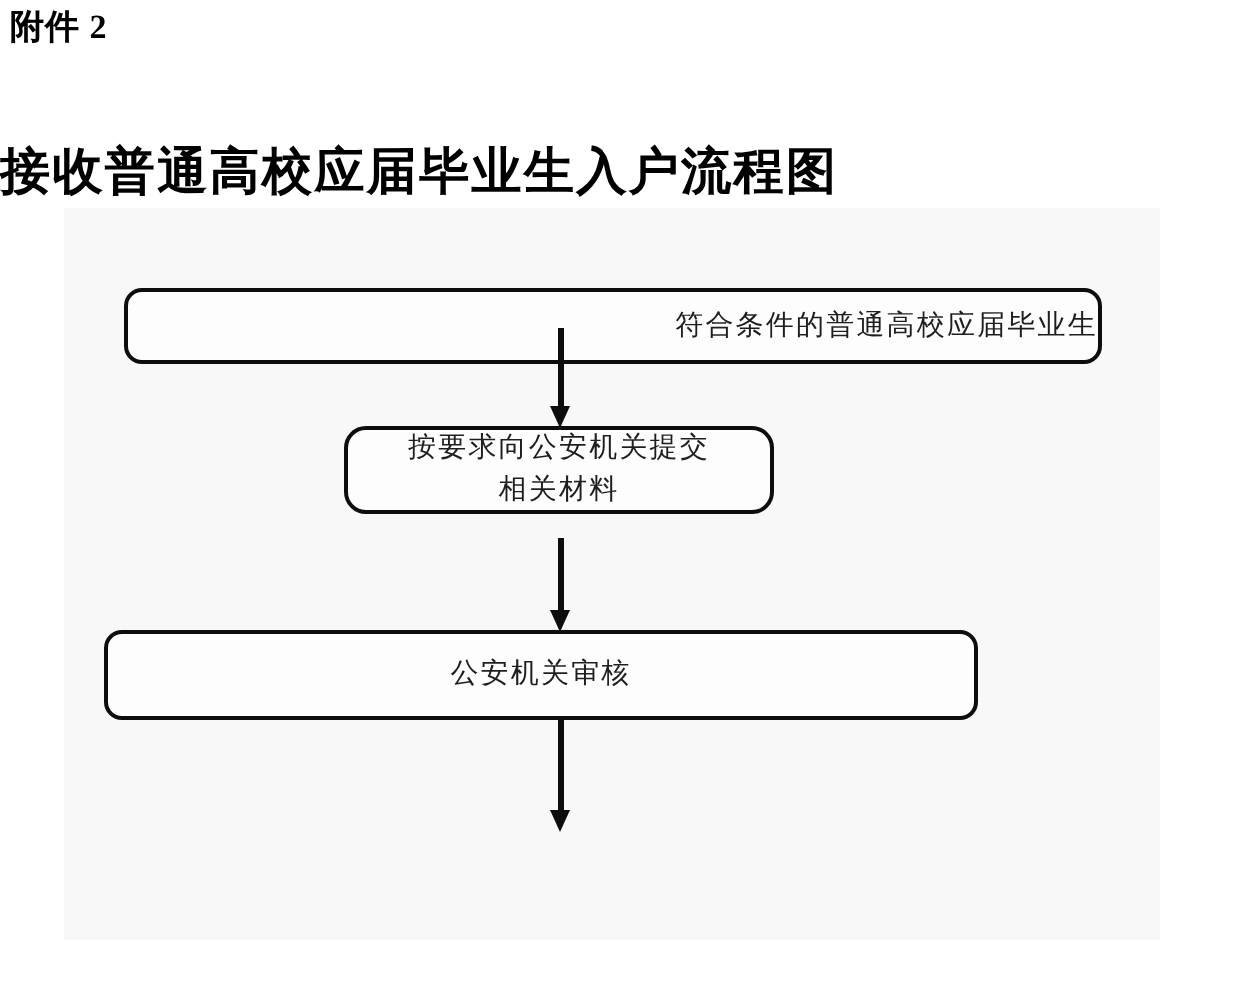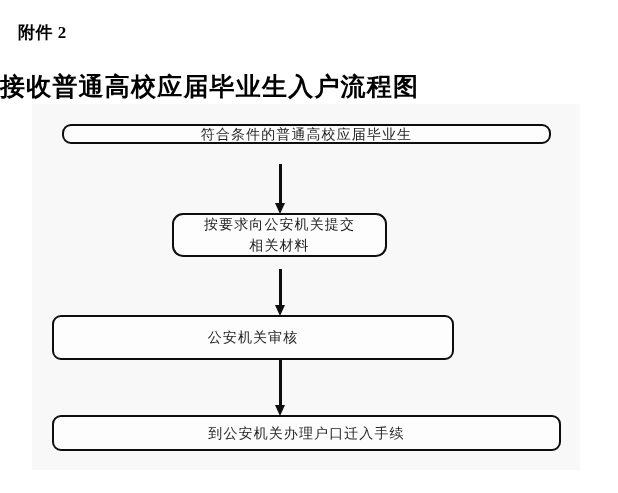--- a/index.html
+++ b/index.html
@@ -15,28 +15,27 @@
     overflow: hidden;
     font-family: "Liberation Serif", "DejaVu Serif", serif;
     color: #1a1a1a;
     -webkit-font-smoothing: antialiased;
   }
 
   
   .attachment-label {
     position: absolute;
     left: 5px;
-    top: 22px;
+    top: 3px;
     font-size: 17px;
     font-weight: bold;
     letter-spacing: 0.5px;
     color: #000000;
     line-height: 22px;
     white-space: nowrap;
-    margin-left: 13px;
   }
 
   .doc-title {
     position: absolute;
     left: 0;
     right: 0;
     top: 54px;
     font-size: 25px;
     font-weight: bold;
     letter-spacing: 1.2px;
@@ -79,23 +78,23 @@
     letter-spacing: 1.1px;
     color: #1e1e1e;
     font-weight: normal;
   }
 
   .node-label {
     display: block;
     white-space: pre-line;
   }
 
-  #node-1 { left: 62px;  top: 124px; width: 489px; height: 20px; }
+  #node-1 { left: 62px;  top: 144px; width: 489px; height: 38px; justify-content: flex-end; }
   #node-2 { left: 172px; top: 213px; width: 215px; height: 44px; border-radius: 11px; }
-  #node-3 { left: 52px;  top: 315px; width: 402px; height: 45px; }
+  #node-3 { left: 52px;  top: 315px; width: 437px; height: 45px; }
   #node-4 { left: 52px;  top: 415px; width: 509px; height: 36px; }
 
   
   .connector {
     position: absolute;
     left: 275px;
     width: 11px;
   }
   .connector .shaft {
     position: absolute;
@@ -154,17 +153,14 @@
 
   <div class="node" id="node-3">
     <span class="node-label">公安机关审核</span>
   </div>
 
   <div class="connector" id="connector-3">
     <div class="shaft"></div>
     <div class="head"></div>
   </div>
 
-  <div class="node" id="node-4">
-    <span class="node-label">到公安机关办理户口迁入手续</span>
-  </div>
 
 </div>
 
 </body></html>

